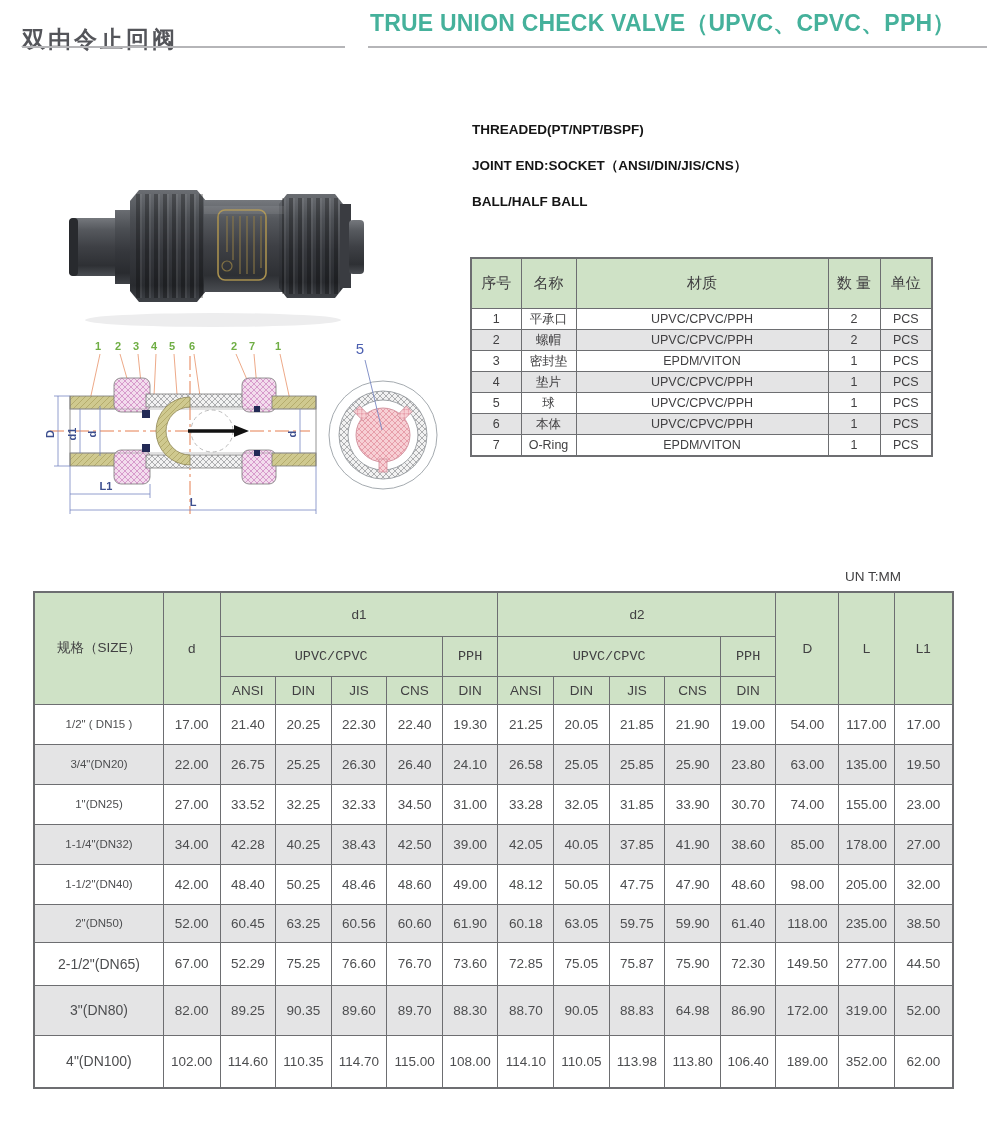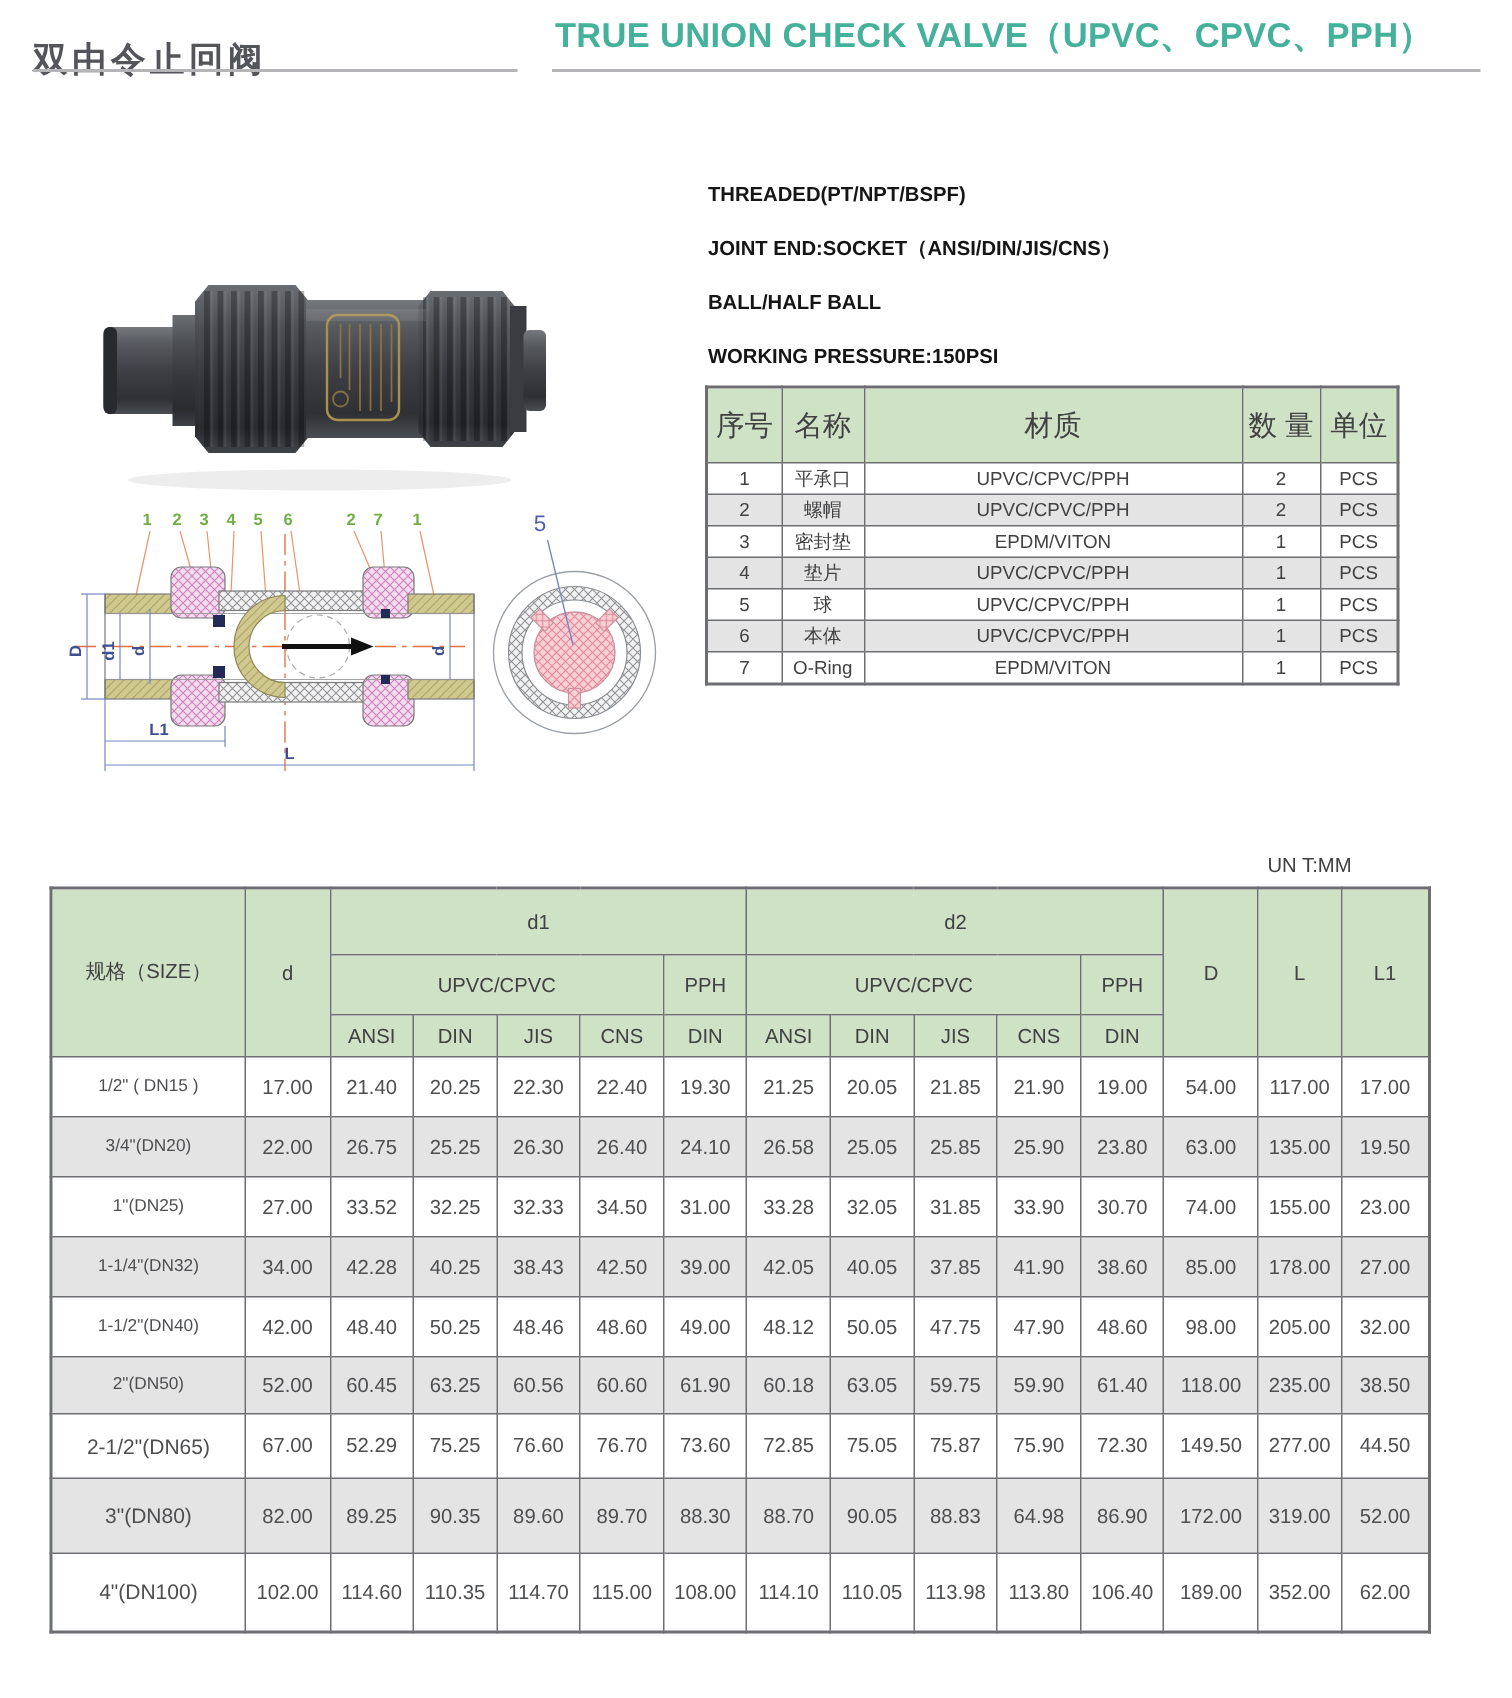--- a/index.html
+++ b/index.html
@@ -22,32 +22,32 @@
   .spec-line{font-size:13.5px;font-weight:bold;color:#151515;line-height:36px;white-space:nowrap;}
 
   
   table{border-collapse:collapse;table-layout:fixed;}
   th,td{border:1px solid #6d6e71;text-align:center;vertical-align:middle;
         overflow:hidden;white-space:nowrap;padding:0;}
   th{background:#cfe2c6;font-weight:normal;color:#414042;}
 
   
   .parts-table{left:470px;top:257px;width:461px;border:2px solid #6d6e71;}
-  .parts-table th{height:49px;font-size:19px;}
+  .parts-table th{height:49px;font-size:15px;}
   .parts-table td{height:20px;font-size:12.5px;color:#414042;}
   .parts-table tbody tr:nth-child(even){background:#e4e4e5;}
 
   
   .unit-note{left:845px;top:569px;font-size:13.5px;color:#414042;}
 
   
   .dim-table{left:33px;top:591px;width:921px;border:2px solid #6d6e71;}
   .dim-table th{font-size:13.5px;}
   .dim-table thead tr:nth-child(1){height:44px;}
-  .dim-table thead tr:nth-child(2){height:40px;}
+  .dim-table thead tr:nth-child(2){height:40px;font-family:Liberation Mono, monospace;}
   .dim-table thead tr:nth-child(3){height:28px;}
   .dim-table td{font-size:13.5px;color:#4d4e50;}
   .dim-table tbody tr{height:40px;}
   .dim-table tbody tr:nth-child(6){height:38px;}
   .dim-table tbody tr:nth-child(7){height:43px;}
   .dim-table tbody tr:nth-child(8){height:50px;}
   .dim-table tbody tr:nth-child(9){height:53px;}
   .dim-table tbody tr:nth-child(even){background:#e4e4e5;}
   .dim-table tbody td:first-child{font-size:11.5px;}
   .dim-table tbody tr:nth-child(n+7) td:first-child{font-size:14px;}
@@ -118,21 +118,20 @@
   <rect x="285" y="64" width="11" height="84" fill="#3a3c41"></rect>
   <rect x="294" y="80" width="15" height="54" rx="4" fill="url(#gBody)"></rect>
   <rect x="149" y="66" width="80" height="8" fill="rgba(255,255,255,0.08)"></rect>
 </svg>
 </div>
 
 <div class="abs specs">
   <div class="spec-line">THREADED(PT/NPT/BSPF)</div>
   <div class="spec-line">JOINT END:SOCKET（ANSI/DIN/JIS/CNS）</div>
   <div class="spec-line">BALL/HALF BALL</div>
-  <div class="spec-line">WORKING PRESSURE:150PSI</div>
 </div>
 
 <table class="abs parts-table">
   <colgroup>
       <col style="width:50px">
       <col style="width:55px">
       <col style="width:252px">
       <col style="width:52px">
       <col style="width:52px">
     </colgroup>

